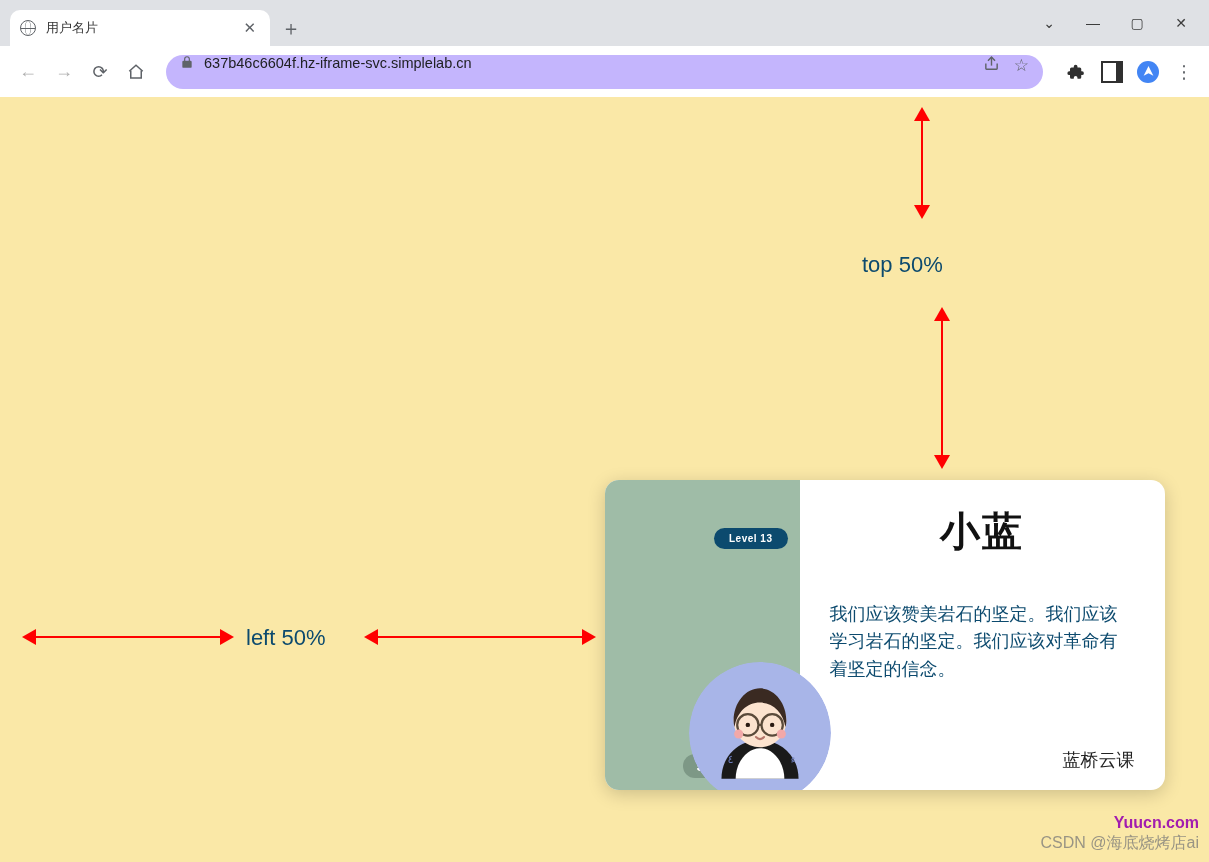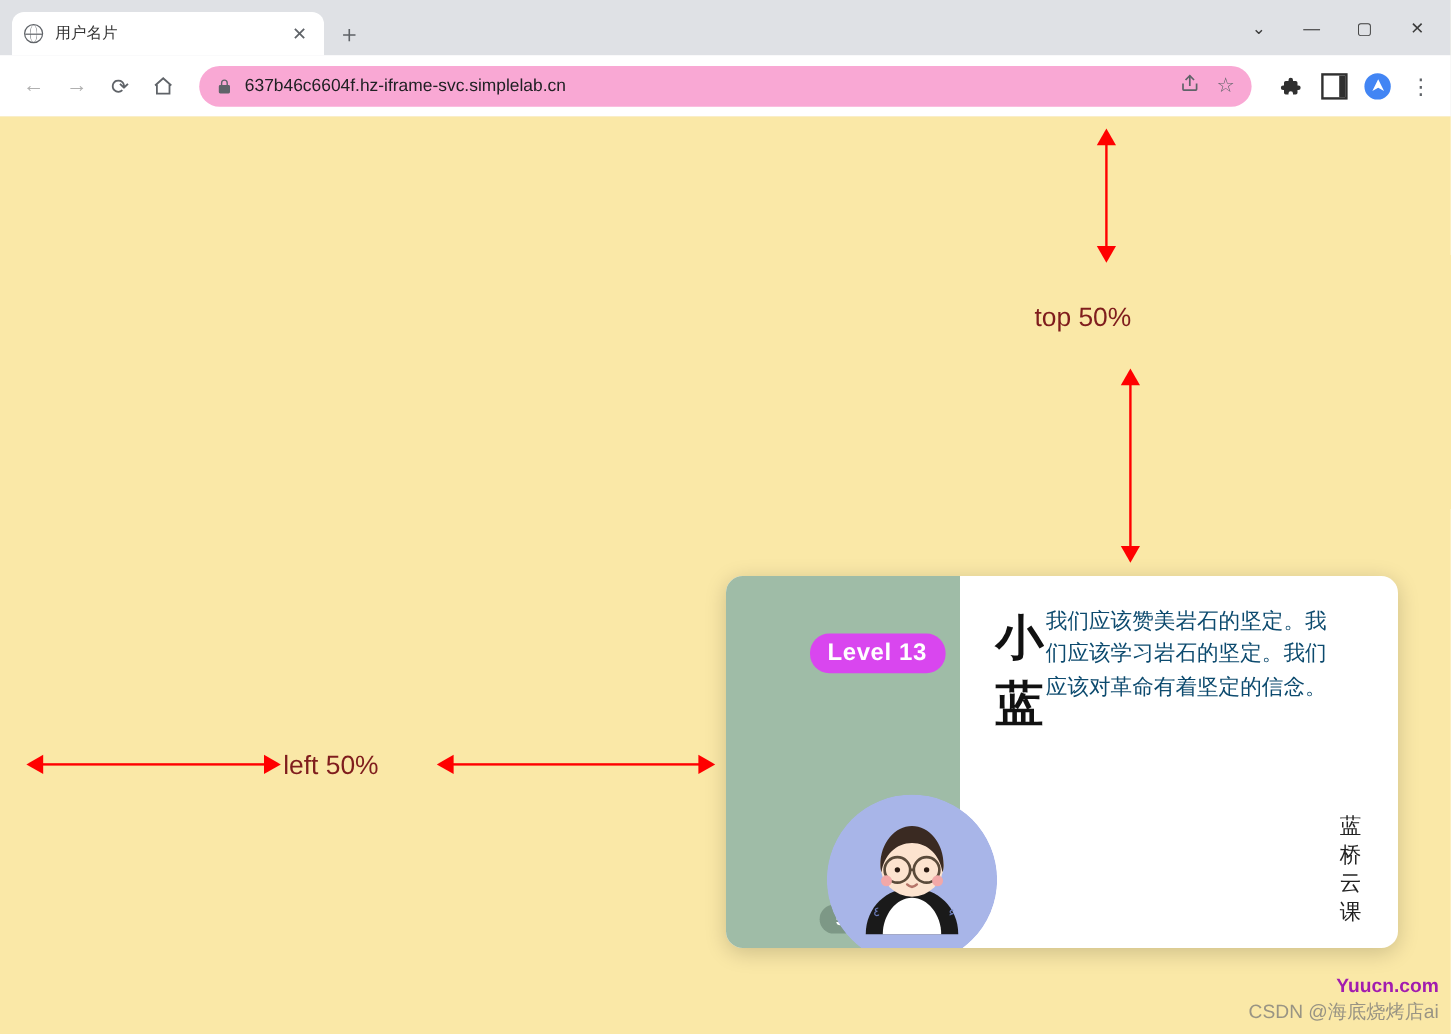--- a/index.html
+++ b/index.html
@@ -15,56 +15,56 @@
   .tab-title    { flex:1; white-space:nowrap; overflow:hidden; text-overflow:ellipsis;}
   .tab-close    { font-size:15px; color:#5f6368; padding:0 4px; cursor:pointer;}
   .new-tab      { width:30px; height:30px; display:flex; align-items:center; justify-content:center; color:#5f6368; font-size:20px; cursor:pointer; margin-bottom:3px;}
   .win-ctrls    { margin-left:auto; display:flex; align-items:center; gap:0; height:100%; padding-right:6px;}
   .win-ctrls span{ width:44px; height:36px; display:flex; align-items:center; justify-content:center; color:#3c3c3c; font-size:14px; cursor:pointer;}
   .chev-down    { font-size:16px; color:#5f6368;}
 
   .addr-row     { height:51px; background:#fff; display:flex; align-items:center; padding:0 14px; gap:8px; }
   .nav-icn      { width:28px; height:28px; display:flex; align-items:center; justify-content:center; border-radius:50%; cursor:pointer; color:#5f6368; font-size:18px;}
   .nav-icn.dis  { color:#b0b0b0; cursor:default;}
-  .addr-bar     { flex:1; height:34px; margin:0 8px; background:#f9a8d4; border-radius:17px; display:flex; align-items:center; padding:0 14px; gap:10px; color:#202124; font-size:14.5px;}
+  .addr-bar     { flex:1; height:34px; margin:0 8px; background:#c4b5fd; border-radius:17px; display:flex; align-items:flex-start; padding:0 14px; gap:10px; color:#202124; font-size:14.5px;}
   .lock-icn svg { width:14px; height:14px; display:block;}
   .addr-actions { margin-left:auto; display:flex; gap:14px; color:#5f6368;}
   .addr-actions span{ cursor:pointer; font-size:17px;}
   .ext-row      { display:flex; align-items:center; gap:14px; padding-left:6px;}
   .ext-row span { width:22px; height:22px; display:flex; align-items:center; justify-content:center;}
   .puzzle svg   { width:18px;height:18px; }
   .panel-toggle { width:15px;height:15px;border:2px solid #303030;position:relative;}
   .panel-toggle::after{content:"";position:absolute;top:0;bottom:0;right:0;width:5px;background:#303030;}
   .avatar-badge { width:22px;height:22px;border-radius:50%;background:#4285f4;display:flex;align-items:center;justify-content:center;}
   .avatar-badge svg{width:13px;height:13px;}
   .kebab        { font-size:18px; color:#5f6368; cursor:pointer; padding:0 2px;}
 
   
   .viewport     { width:100%; height:765px; background:#fae8a7; position:relative; }
 
-  .annot        { position:absolute; color:#7f1d1d; font-size:22px; font-family:Arial,"Microsoft YaHei",sans-serif; }
+  .annot        { position:absolute; color:#0c4a6e; font-size:22px; font-family:Arial,"Microsoft YaHei",sans-serif; }
 
   
   .arrow-vert   { position:absolute; width:2px; background:#ff0000; left:50%; transform:translateX(-50%);}
   .arrow-vert::before,.arrow-vert::after{content:"";position:absolute;left:50%;transform:translateX(-50%);border:8px solid transparent;}
   .arrow-vert.up-down::before{top:-14px;border-bottom:14px solid #ff0000;}
   .arrow-vert.up-down::after {bottom:-14px;border-top:14px solid #ff0000;}
   .arrow-horz   { position:absolute; height:2px; background:#ff0000; top:50%; transform:translateY(-50%);}
   .arrow-horz::before,.arrow-horz::after{content:"";position:absolute;top:50%;transform:translateY(-50%);border:8px solid transparent;}
   .arrow-horz.lr::before{left:-14px;border-right:14px solid #ff0000;}
   .arrow-horz.lr::after {right:-14px;border-left:14px solid #ff0000;}
 
   
   .card         { position:absolute; left:50%; top:50%; width:560px; height:310px; background:#fff; border-radius:14px; box-shadow:0 4px 18px rgba(0,0,0,.18); overflow:hidden; display:flex;}
   .card-left    { width:195px; background:#9fbca7; position:relative;}
-  .level-pill   { position:absolute; top:48px; right:12px; background:#d946ef; color:#fff; padding:5px 15px; border-radius:16px; font-size:20px; font-weight:700; letter-spacing:.5px;}
+  .level-pill   { position:absolute; top:48px; right:12px; background:#0c4a6e; color:#fff; padding:5px 15px; border-radius:16px; font-size:10px; font-weight:700; letter-spacing:.5px;}
   .follow-pill  { position:absolute; bottom:12px; left:78px; background:#7d9886; color:#fff; padding:4px 14px; border-radius:14px; font-size:14px; font-weight:700;}
   .avatar-big   { position:absolute; bottom:-14px; left:84px; width:142px; height:142px; border-radius:50%; overflow:hidden;}
 
-  .card-right   { flex:1; padding:24px 30px 18px 30px; display:flex; flex-direction:row;}
+  .card-right   { flex:1; padding:24px 30px 18px 30px; display:flex; flex-direction:column;}
   .card-name    { font-size:40px; font-weight:900; text-align:center; color:#111; letter-spacing:2px; margin-bottom:42px;}
   .card-desc    { font-size:18px; line-height:1.55; color:#0c4a6e; }
   .card-src     { margin-top:auto; text-align:right; font-size:18px; color:#222;}
 
   
   .wm1 { position:absolute; right:10px; bottom:30px; color:#a21caf; font-weight:700; font-size:16px; font-family:Liberation Sans, sans-serif;}
   .wm2 { position:absolute; right:10px; bottom:8px; color:rgba(120,120,120,.75); font-size:16px;}
 </style>
 </head>
 <body>
@@ -140,21 +140,21 @@
     <div class="arrow-vert up-down" style="top:16px; height:100px;"></div>
   </div>
   <div class="annot" style="left:862px; top:155px;">top  50%</div>
   <div style="position:absolute; left:926px; width:32px;">
     <div class="arrow-vert up-down" style="top:216px; height:150px;"></div>
   </div>
 
   <div style="position:absolute; top:540px; left:28px; width:200px;">
     <div class="arrow-horz lr" style="left:0; width:200px;"></div>
   </div>
-  <div class="annot" style="left:236px; top:528px;">left 50%</div>
+  <div class="annot" style="left:246px; top:528px;">left 50%</div>
   <div style="position:absolute; top:540px; left:370px; width:220px;">
     <div class="arrow-horz lr" style="left:0; width:220px;"></div>
   </div>
 
   <div class="card">
     <div class="card-left">
       <div class="level-pill">Level 13</div>
       <div class="follow-pill">531</div>
       <div class="avatar-big">
         <svg viewBox="0 0 140 140" width="142" height="142">

